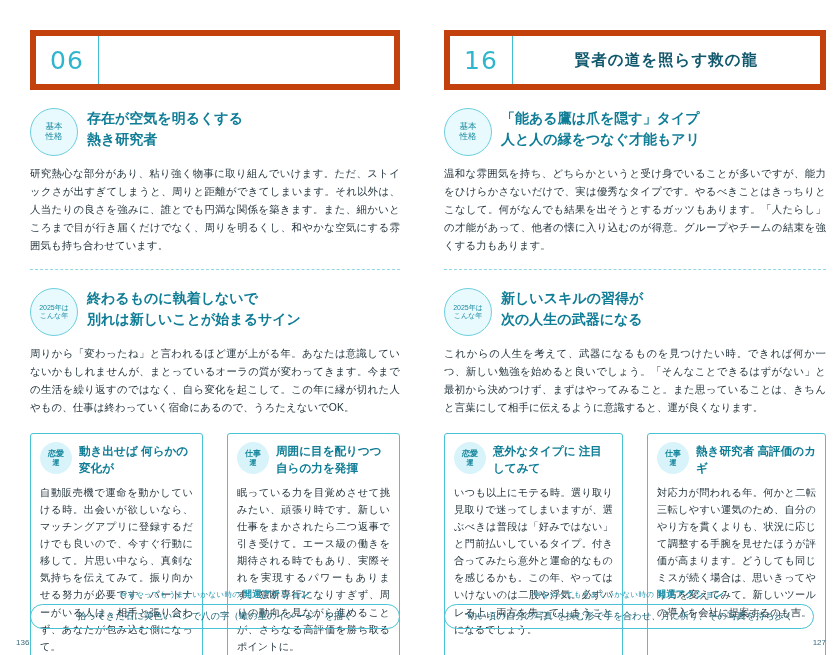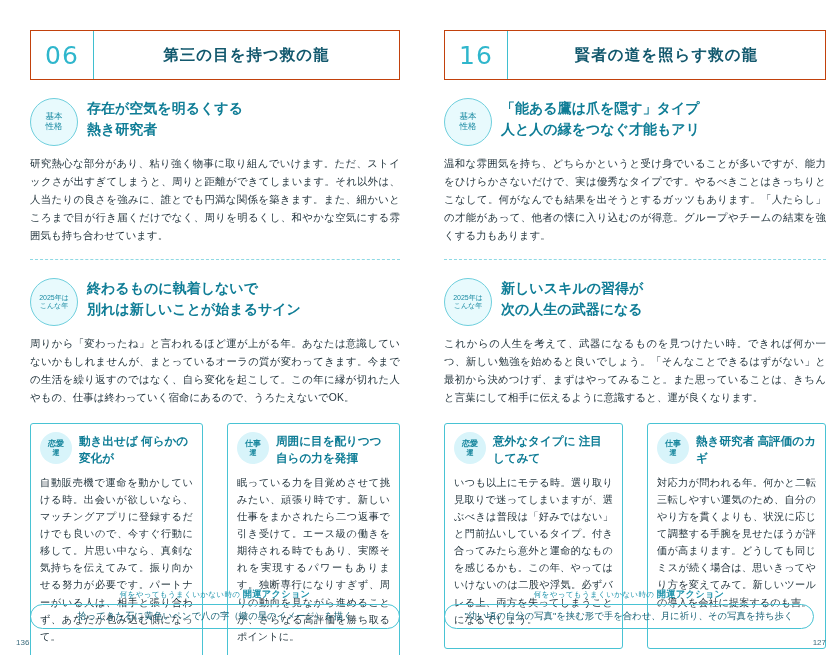--- a/index.html
+++ b/index.html
@@ -21,21 +21,21 @@
     width:420px;height:655px;
     box-sizing:border-box;
     padding:22px 26px 0 26px;
   }
   .page.left{padding-left:30px;padding-right:20px;}
   .page.right{padding-left:24px;padding-right:14px;}
 
   
   .head{
     display:flex;align-items:stretch;
-    border:1px solid #c2410c;
+    border:6px solid #c2410c;
     height:48px;
     margin-top:8px;
   }
   .head .num{
     width:62px;
     display:flex;align-items:center;justify-content:center;
     font-size:25px;
     color:#2fb6cc;
     letter-spacing:1px;
     font-family:"DejaVu Sans",sans-serif;
@@ -174,21 +174,20 @@
 </style>
 </head>
 <body>
 
 <div class="spread">
 
   <div class="page left">
 
     <div class="head">
       <div class="num">06</div>
-      <div class="ttl">第三の目を持つ救の龍</div>
     </div>
 
     <div class="sec">
       <div class="sec-head">
         <div class="badge">
           <span>基本</span>
           <span>性格</span>
         </div>
         <div class="sec-title">
           <span class="l2">存在が空気を明るくする</span>

